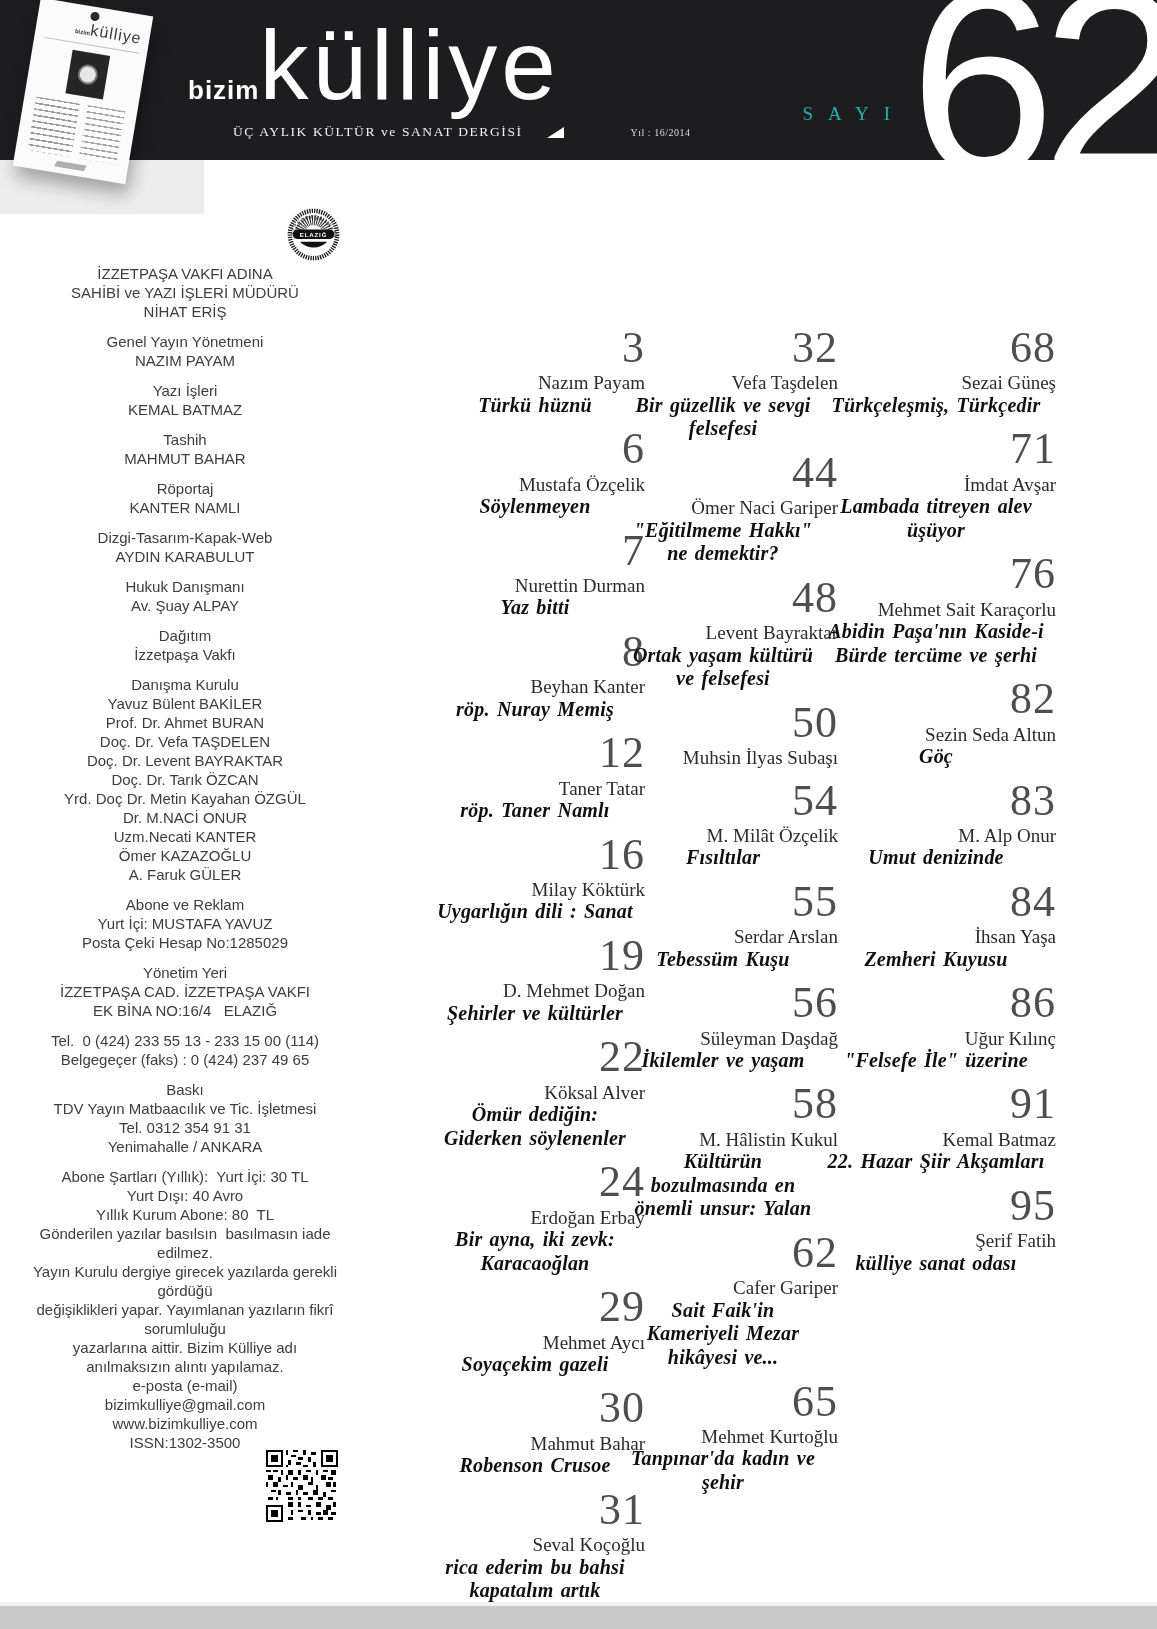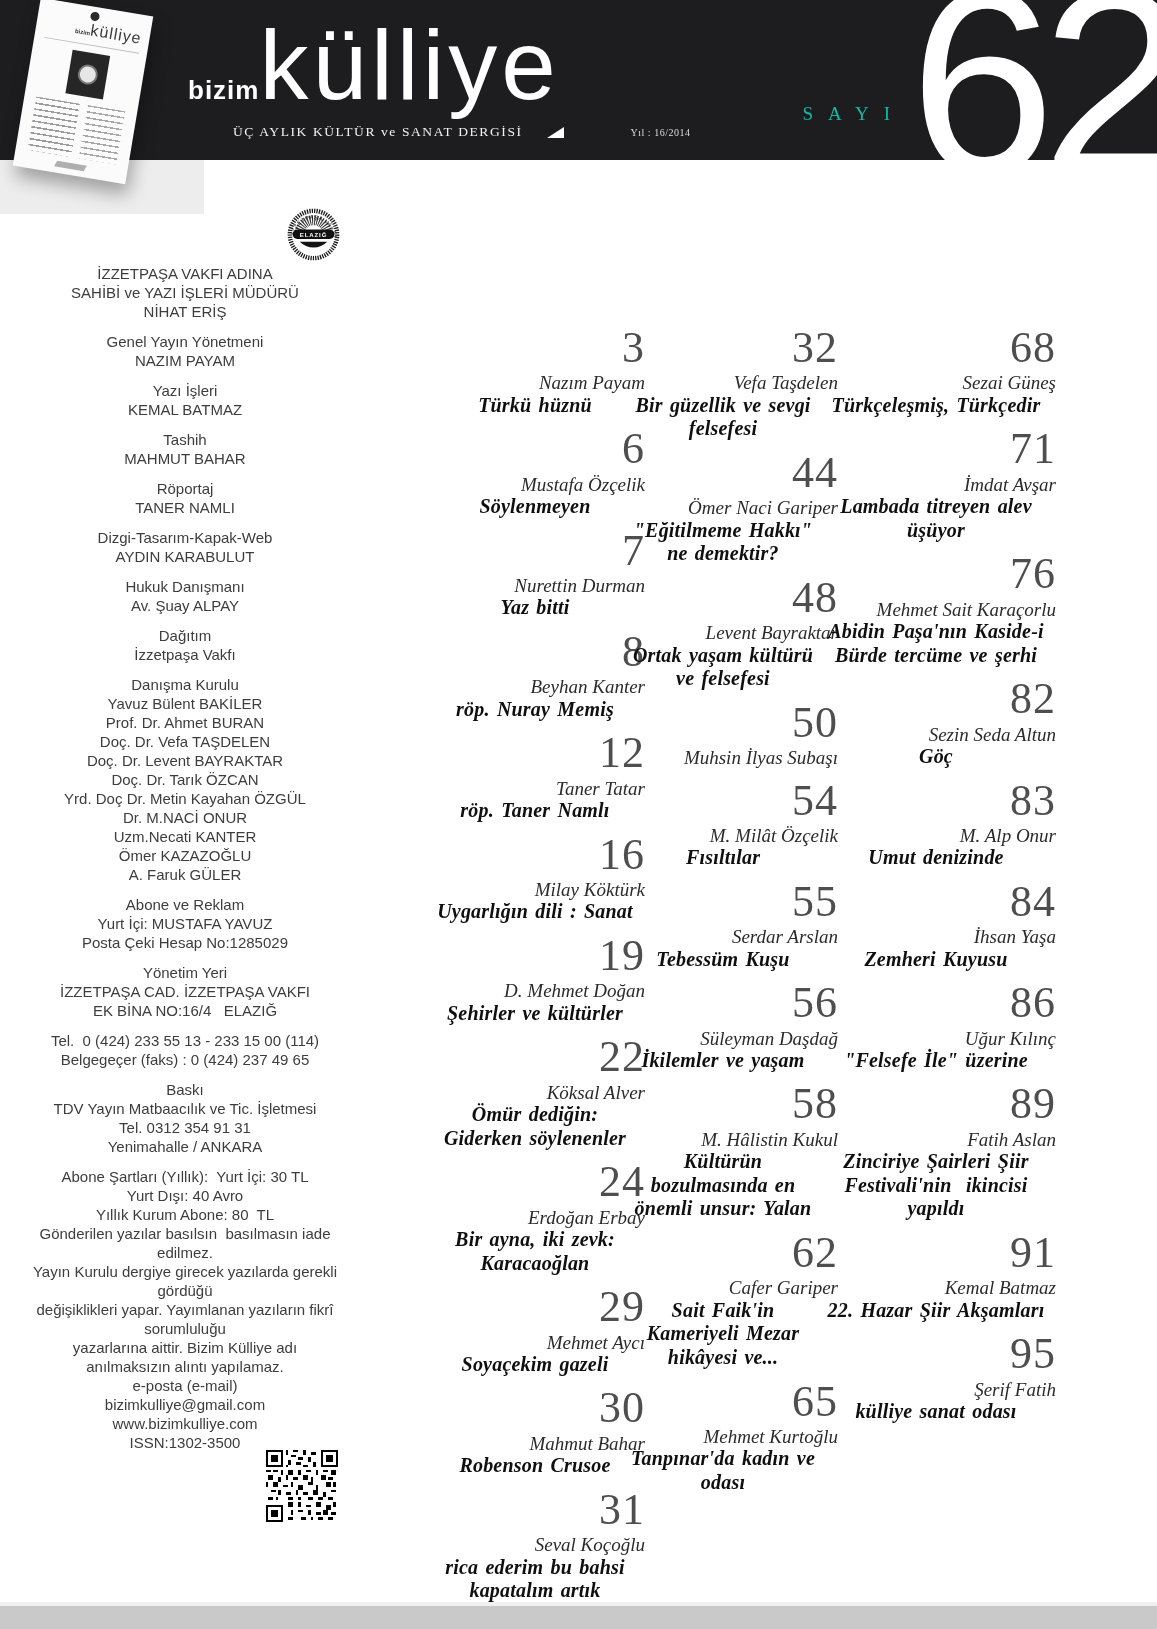--- a/index.html
+++ b/index.html
@@ -49,21 +49,21 @@
 
   .qr { position:absolute; left:266px; top:1450px; width:72px; height:72px; }
 
   
   .toc-col { position:absolute; top:328px; text-align:right; font-family:"Liberation Serif", serif; }
   .toc-col-1 { left:425px; width:220px; }
   .toc-col-2 { left:608px; width:230px; }
   .toc-col-3 { left:816px; width:240px; }
   .entry { margin-bottom:12px; }
   .page-num { font-size:44px; line-height:.92; color:#4e4e4e; letter-spacing:1px; }
-  .author { font-size:19px; font-style:italic; color:#2b2b2b; line-height:1.12; margin-top:4px; }
+  .author { font-size:19px; color:#2b2b2b; line-height:1.12; margin-top:4px; }
   .title  { font-size:20px; font-style:italic; font-weight:bold; color:#0f0f0f;
             line-height:1.18; white-space:pre-line; letter-spacing:.2px; word-spacing:2px;text-align:center; }
 
   .footer-bar { position:absolute; left:0; bottom:0; width:100%; height:27px;
                 background:#c9c9c9; border-top:4px solid #f1f1f1; }
 </style>
 </head>
 <body>
 
 <div class="page">
@@ -137,21 +137,21 @@
 
           <div class="m-line">Tashih</div>
 
           <div class="m-line">MAHMUT BAHAR</div>
         </div>
 
       <div class="m-block">
 
           <div class="m-line">Röportaj</div>
 
-          <div class="m-line">TANER NAMLI</div>
+          <div class="m-line">KANTER NAMLI</div>
         </div>
 
       <div class="m-block">
 
           <div class="m-line">Dizgi-Tasarım-Kapak-Web</div>
 
           <div class="m-line">AYDIN KARABULUT</div>
         </div>
 
       <div class="m-block">
@@ -422,21 +422,21 @@
         <div class="author">Cafer Gariper</div>
         <div class="title">Sait Faik'in
 Kameriyeli Mezar
 hikâyesi ve...</div>
       </div>
 
       <div class="entry">
         <div class="page-num">65</div>
         <div class="author">Mehmet Kurtoğlu</div>
         <div class="title">Tanpınar'da kadın ve
-odası</div>
+şehir</div>
       </div>
     </div>
 
   <div class="toc-col toc-col-3">
 
       <div class="entry">
         <div class="page-num">68</div>
         <div class="author">Sezai Güneş</div>
         <div class="title">Türkçeleşmiş, Türkçedir</div>
       </div>
@@ -472,27 +472,20 @@
         <div class="author">İhsan Yaşa</div>
         <div class="title">Zemheri Kuyusu</div>
       </div>
 
       <div class="entry">
         <div class="page-num">86</div>
         <div class="author">Uğur Kılınç</div>
         <div class="title">"Felsefe İle" üzerine</div>
       </div>
 
-      <div class="entry">
-        <div class="page-num">89</div>
-        <div class="author">Fatih Aslan</div>
-        <div class="title">Zinciriye Şairleri Şiir
-Festivali'nin&nbsp; ikincisi
-yapıldı</div>
-      </div>
 
       <div class="entry">
         <div class="page-num">91</div>
         <div class="author">Kemal Batmaz</div>
         <div class="title">22. Hazar Şiir Akşamları</div>
       </div>
 
       <div class="entry">
         <div class="page-num">95</div>
         <div class="author">Şerif Fatih</div>

